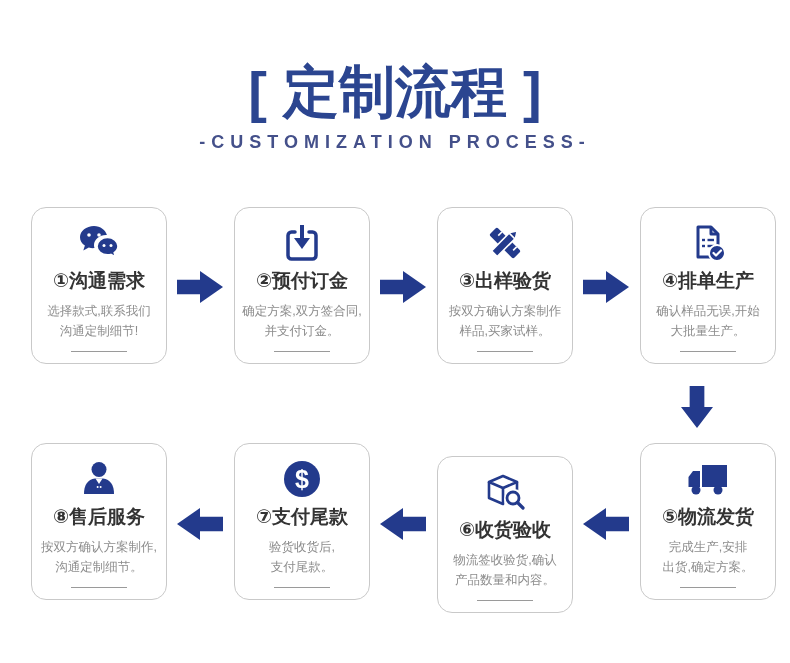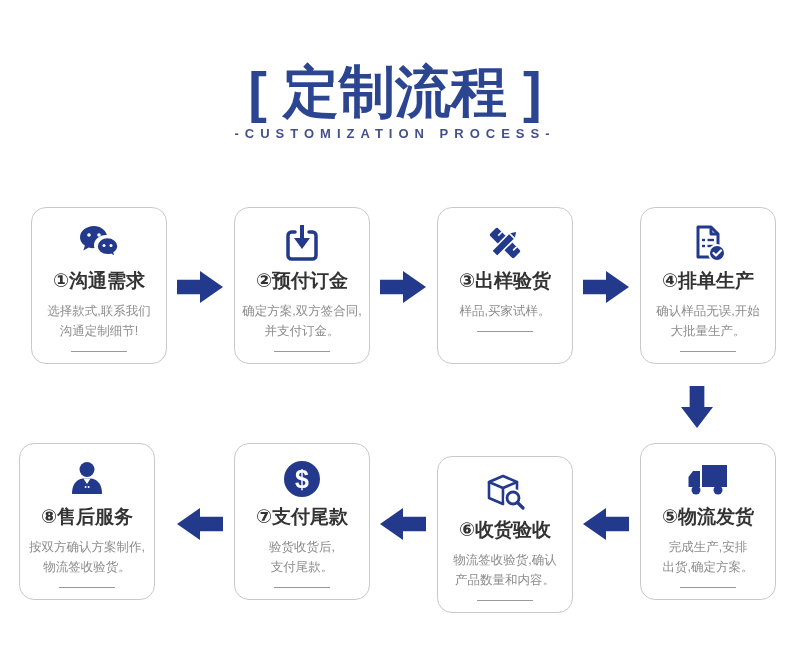--- a/index.html
+++ b/index.html
@@ -8,36 +8,36 @@
     font-family:"Liberation Sans","DejaVu Sans",sans-serif;overflow:hidden;
   }
   
   .header{position:absolute;top:62px;left:0;width:100%;text-align:center;}
   .main-title{
     font-size:56px;font-weight:bold;color:#2b4590;line-height:60px;
     display:flex;align-items:center;justify-content:center;gap:16px;
   }
   .bracket{font-weight:bold;}
   .subtitle{
-    margin-top:4px;font-size:13px;letter-spacing:6px;color:#44508a;font-weight:bold;
+    margin-top:10px;font-size:18px;letter-spacing:6px;color:#44508a;font-weight:bold;
   }
   
   .card{
     position:absolute;width:136px;height:157px;background:#fff;
     border:1px solid #c9c9c9;border-radius:15px;box-sizing:border-box;
     display:flex;flex-direction:column;align-items:center;text-align:center;
   }
   .icon-box{height:44px;margin-top:13px;display:flex;align-items:center;justify-content:center;}
   .step-title{margin-top:3px;font-size:19px;font-weight:bold;color:#333333;white-space:nowrap;}
   .desc{margin-top:7px;font-size:12.5px;color:#8c8c8c;line-height:20px;}
   .divider{width:56px;border-top:1px solid #9a9a9a;margin-top:10px;}
   
   .r1c1{left:31px;top:207px}.r1c2{left:234px;top:207px}.r1c3{left:437px;top:207px}.r1c4{left:640px;top:207px}
   
-  .r2c4{left:640px;top:443px}.r2c3{left:437px;top:456px}.r2c2{left:234px;top:443px}.r2c1{left:19px;top:443px}
+  .r2c4{left:640px;top:443px}.r2c3{left:437px;top:456px}.r2c2{left:234px;top:443px}.r2c1{left:31px;top:443px}
   
   .arrow{position:absolute;background:#233a8c;}
   .arrow-right{width:46px;height:32px;clip-path:polygon(0 27%,50% 27%,50% 0,100% 50%,50% 100%,50% 73%,0 73%);}
   .arrow-left{width:46px;height:32px;clip-path:polygon(100% 27%,50% 27%,50% 0,0 50%,50% 100%,50% 73%,100% 73%);}
   .arrow-down{width:32px;height:42px;clip-path:polygon(27% 0,73% 0,73% 50%,100% 50%,50% 100%,0 50%,27% 50%);}
   .a-r1{top:271px}.a-r2{top:508px}
   .a-g1{left:177px}.a-g2{left:380px}.a-g3{left:583px}
   .a-dn{left:681px;top:386px}
   svg{display:block}
 </style>
@@ -103,20 +103,21 @@
           </g>
         </g>
         <g transform="rotate(-45 22 22)">
           <rect x="7" y="18" width="25" height="8" rx="1" fill="#233a8c" stroke="#fff" stroke-width="1.6"></rect>
           <polygon points="32,17.5 32,26.5 39,22" fill="#233a8c" stroke="#fff" stroke-width="1.4"></polygon>
         </g>
       </svg>
     </div>
     <div class="step-title"><span>③</span><span>出样验货</span></div>
     <div class="desc">
+      <div>按双方确认方案制作</div>
       <div>样品,买家试样。</div>
     </div>
     <div class="divider"></div>
   </div>
 
   <div class="card r1c4">
     <div class="icon-box">
       <svg width="40" height="40" viewBox="0 0 40 40">
         <path d="M10 4 H23 L30 11 V34 H10 Z" fill="#fff" stroke="#233a8c" stroke-width="3" stroke-linejoin="round"></path>
         <path d="M23 4 V11 H30" fill="none" stroke="#233a8c" stroke-width="3" stroke-linejoin="round"></path>
@@ -197,21 +198,21 @@
         <circle cx="20" cy="9.5" r="7.5" fill="#233a8c"></circle>
         <path d="M5 34 Q5 20 16 18.5 H24 Q35 20 35 34 Z" fill="#233a8c"></path>
         <polygon points="16.5,18.5 23.5,18.5 20,24" fill="#fff"></polygon>
         <circle cx="18.6" cy="27" r="1" fill="#fff"></circle>
           <circle cx="21.6" cy="27" r="1" fill="#fff"></circle>
       </svg>
     </div>
     <div class="step-title"><span>⑧</span><span>售后服务</span></div>
     <div class="desc">
       <div>按双方确认方案制作,</div>
-      <div>物流签收验货。</div>
+      <div>沟通定制细节。</div>
     </div>
     <div class="divider"></div>
   </div>
 
   <div class="arrow arrow-right a-r1 a-g1"></div>
   <div class="arrow arrow-right a-r1 a-g2"></div>
   <div class="arrow arrow-right a-r1 a-g3"></div>
   <div class="arrow arrow-down a-dn"></div>
   <div class="arrow arrow-left a-r2 a-g3"></div>
   <div class="arrow arrow-left a-r2 a-g2"></div>

